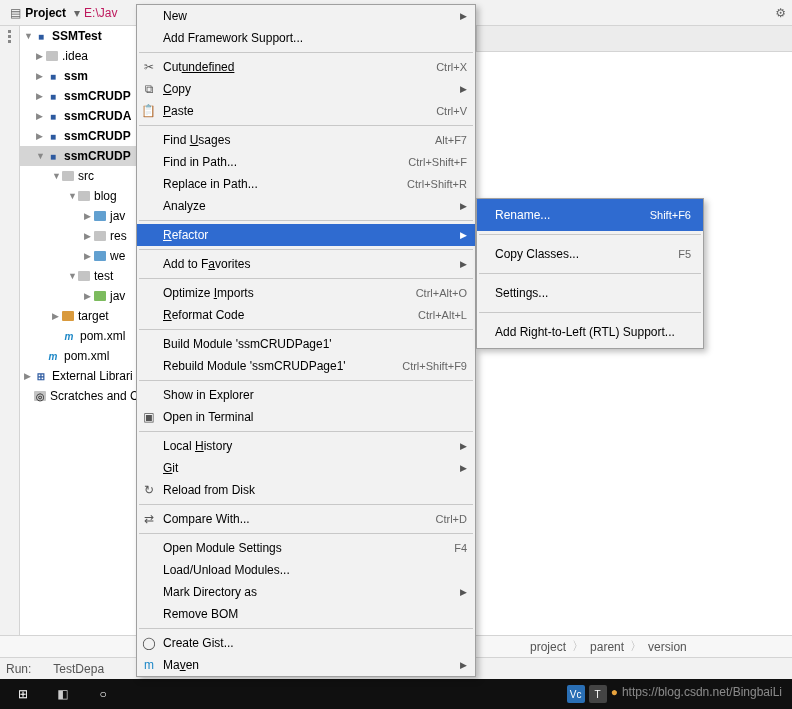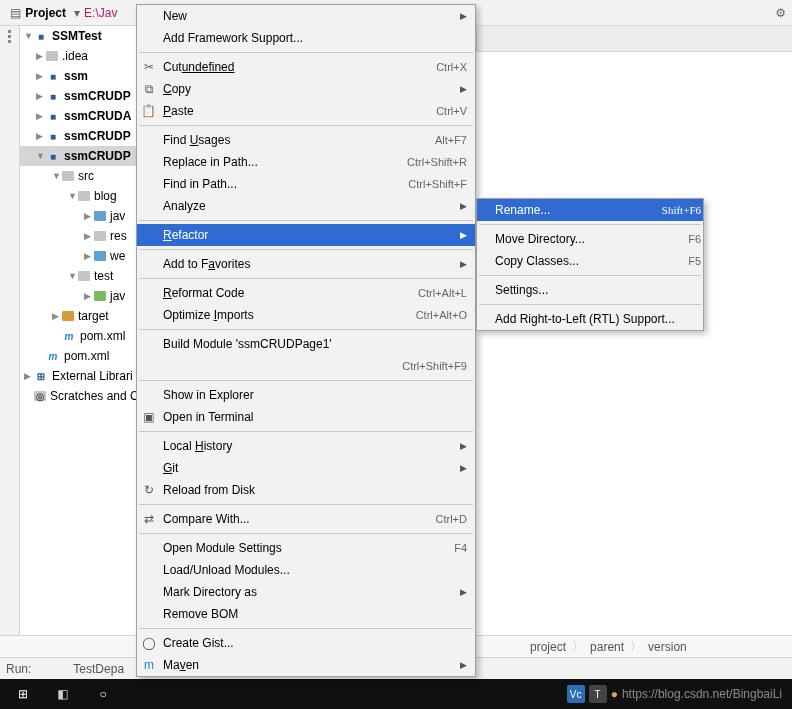--- a/index.html
+++ b/index.html
@@ -39,24 +39,24 @@
 .context-menu .row { display: flex; align-items: center; height: 22px; padding: 0 8px 0 26px; position: relative; }
 .context-menu .row.hl { background: #2f6bd0; color: #fff; }
 .context-menu .row .icon { position: absolute; left: 4px; width: 16px; text-align: center; color: #555; }
 .context-menu .row .shortcut { margin-left: auto; color: #666; font-size: 11px; }
 .context-menu .row .sub-arrow { margin-left: auto; color: #555; font-size: 9px; }
 .context-menu .row.hl .sub-arrow { color: #fff; }
 .context-menu .sep { height: 1px; background: #c8c8c8; margin: 3px 2px; }
 .context-menu .underline { text-decoration: underline; }
 
 .submenu { position: absolute; left: 476px; top: 198px; width: 228px; background: #f2f2f2; border: 1px solid #a0a0a0; box-shadow: 3px 3px 6px rgba(0,0,0,0.25); z-index: 101; }
-.submenu .row { display: flex; align-items: center; height: 22px; padding: 0 2px 0 18px; }
+.submenu .row { display: flex; align-items: center; height: 32px; padding: 0 12px 0 18px; }
 .submenu .row.hl { background: #2f6bd0; color: #fff; }
 .submenu .row .shortcut { margin-left: auto; color: #666; font-size: 11px; }
-.submenu .row.hl .shortcut { color: #fff; font-family: Liberation Serif, serif; }
+.submenu .row.hl .shortcut { color: #fff; }
 .submenu .sep { height: 1px; background: #c8c8c8; margin: 3px 2px; }
 
 .editor-area { flex: 1; background: #fff; display: flex; flex-direction: column; overflow: hidden; }
 .tabs { height: 26px; display: flex; border-bottom: 1px solid #d4d4d4; background: #ececec; }
 .tab { display: flex; align-items: center; padding: 0 10px; border-right: 1px solid #d4d4d4; gap: 4px; background: #ececec; white-space: nowrap; }
 .tab.active { background: #fff; border-bottom: 2px solid #fff; margin-bottom: -1px; }
 .tab .m-icon { color: #1e88c7; font-style: italic; font-weight: bold; }
 .tab .close { color: #999; margin-left: 4px; }
 
 .code-body { display: flex; flex: 1; font-family: "Consolas", monospace; font-size: 13px; overflow: hidden; }
@@ -80,21 +80,21 @@
 .breadcrumb-bar .left-spacer { width: 520px; }
 
 .bottom-tools { height: 22px; background: #f2f2f2; border-top: 1px solid #d4d4d4; display: flex; align-items: center; padding-left: 4px; gap: 14px; color: #444; }
 .bottom-tools .tool { display: flex; align-items: center; gap: 4px; }
 .bottom-tools .run-icon { color: #4a9e4a; }
 
 .status-bar { height: 22px; background: #f2f2f2; border-top: 1px solid #d4d4d4; display: flex; align-items: center; padding: 0 8px; color: #555; }
 
 .taskbar { position: absolute; bottom: 0; left: 0; right: 0; height: 30px; background: #101010; display: flex; align-items: center; padding: 0 4px; gap: 2px; }
 .taskbar .tbtn { width: 38px; height: 28px; display: flex; align-items: center; justify-content: center; color: #fff; }
-.taskbar .right { margin-left: auto; display: flex; align-items: center; gap: 4px; padding-right: 6px; }
+.taskbar .right { margin-left: auto; display: flex; align-items: flex-start; gap: 4px; padding-right: 6px; }
 .taskbar .wm { color: rgba(255,255,255,0.5); font-size: 12px; }
 .taskbar .tray-icon { width:18px; height:18px; display:flex; align-items:center; justify-content:center; background:#2a6fb5; border-radius:2px; color:#fff; font-size:10px;}
 .taskbar .tray-icon.dark { background:#444; }
 .run-panel-row { height: 22px; background:#f2f2f2; border-top:1px solid #d4d4d4; display:flex; align-items:center; padding-left:6px; gap:6px; color:#555;}
 </style>
 </head>
 <body>
 
 <div class="top-bar">
   <span class="dropdown-arrow">▤</span>
@@ -292,21 +292,21 @@
   <span class="left-spacer"></span>
   <span>project</span>
   <span class="sep">〉</span>
   <span>parent</span>
   <span class="sep">〉</span>
   <span>version</span>
 </div>
 
 <div class="run-panel-row">
   <span>Run:</span>
-  <span style="margin-left:36px">TestDepa</span>
+  <span style="margin-left:16px">TestDepa</span>
 </div>
 
 <div class="bottom-tools">
   <div class="tool">
       <span class="run-icon">▶</span>
       <span>4: Run</span>
     </div>
   <div class="tool">
       <span>▣</span>
       <span>Termi</span>
@@ -349,55 +349,56 @@
       <span class="icon">📋</span>
       <span><span class="underline">P</span>aste</span>
       <span class="shortcut">Ctrl+V</span>
     </div>
     <div class="sep"></div>
     <div class="row">
       <span>Find <span class="underline">U</span>sages</span>
       <span class="shortcut">Alt+F7</span>
     </div>
     <div class="row">
+      <span>Find in Path...</span>
+      <span class="shortcut">Ctrl+Shift+F</span>
+    </div>
+    <div class="row">
       <span>Replace in Path...</span>
       <span class="shortcut">Ctrl+Shift+R</span>
     </div>
     <div class="row">
-      <span>Find in Path...</span>
-      <span class="shortcut">Ctrl+Shift+F</span>
-    </div>
-    <div class="row">
       <span>Analyze</span>
       <span class="sub-arrow">▶</span>
     </div>
     <div class="sep"></div>
     <div class="row hl">
       <span><span class="underline">R</span>efactor</span>
       <span class="sub-arrow">▶</span>
     </div>
     <div class="sep"></div>
     <div class="row">
       <span>Add to F<span class="underline">a</span>vorites</span>
       <span class="sub-arrow">▶</span>
     </div>
     <div class="sep"></div>
     <div class="row">
+      <span>Optimize <span class="underline">I</span>mports</span>
+      <span class="shortcut">Ctrl+Alt+O</span>
+    </div>
+    <div class="row">
       <span><span class="underline">R</span>eformat Code</span>
       <span class="shortcut">Ctrl+Alt+L</span>
     </div>
-    <div class="row">
-      <span>Optimize <span class="underline">I</span>mports</span>
-      <span class="shortcut">Ctrl+Alt+O</span>
-    </div>
     <div class="sep"></div>
     <div class="row">
       <span>Build Module 'ssmCRUDPage1'</span>
     </div>
     <div class="row">
+      <span>Rebuild Module 'ssmCRUDPage1'</span>
       <span class="shortcut">Ctrl+Shift+F9</span>
     </div>
     <div class="sep"></div>
     <div class="row">
       <span>Show in Explorer</span>
     </div>
     <div class="row">
       <span class="icon">▣</span>
       <span>Open in Terminal</span>
     </div>
@@ -445,24 +446,20 @@
       <span>Ma<span class="underline">v</span>en</span>
       <span class="sub-arrow">▶</span>
     </div>
   </div>
 <div class="submenu" id="submenu">
     <div class="row hl">
       <span><span class="underline">R</span>ename...</span>
       <span class="shortcut">Shift+F6</span>
     </div>
     <div class="sep"></div>
-    <div class="row">
-      <span>Move Directory...</span>
-      <span class="shortcut">F6</span>
-    </div>
     <div class="row">
       <span>Copy Classes...</span>
       <span class="shortcut">F5</span>
     </div>
     <div class="sep"></div>
     <div class="row">
       <span>Settings...</span>
     </div>
     <div class="sep"></div>
     <div class="row">

